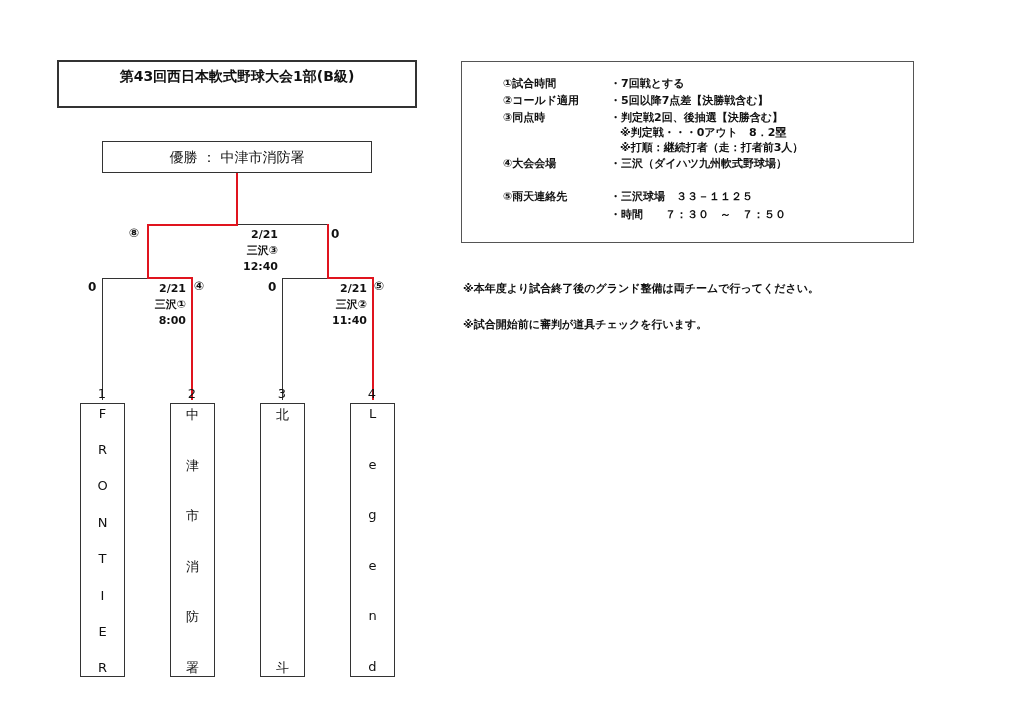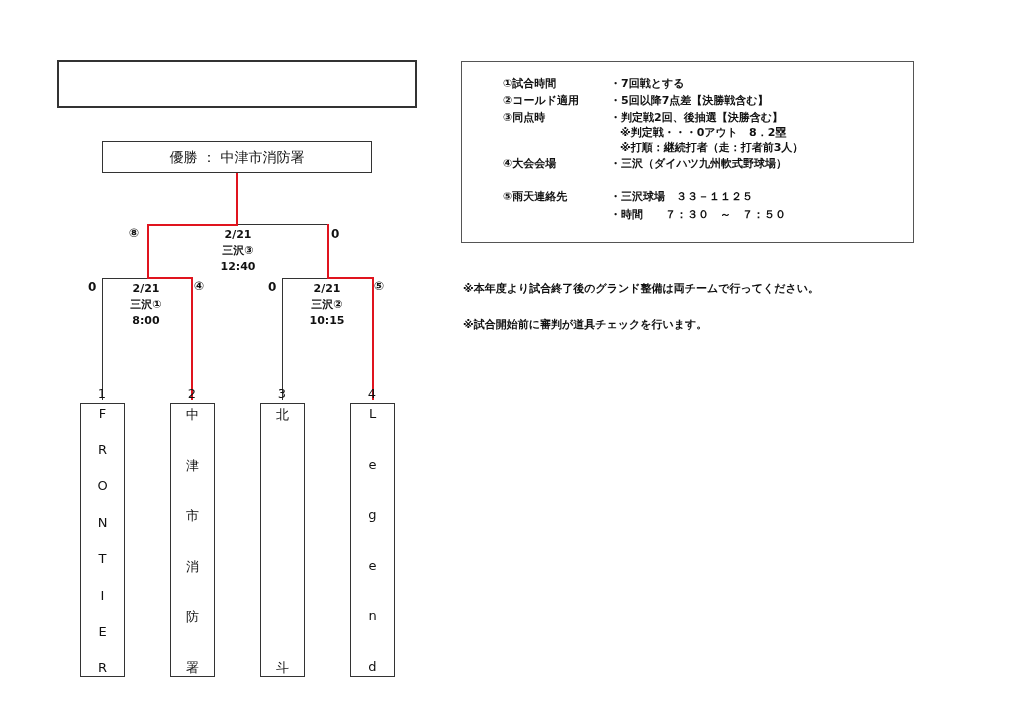--- a/index.html
+++ b/index.html
@@ -10,30 +10,31 @@
                text-align:center; font-weight:bold; font-size:14px; line-height:17px; padding-top:6px; }
   .winner-box { left:102px; top:141px; width:270px; height:32px; border:1.5px solid #333; box-sizing:border-box;
                 text-align:center; font-size:14px; line-height:30px; }
   .rules-box { left:461px; top:61px; width:453px; height:182px; border:1.5px solid #555; box-sizing:border-box; }
   .rule-row { position:absolute; font-size:11px; font-weight:bold; line-height:14px; white-space:nowrap; }
   .rule-key { left:35px;margin-left:6px; }
   .rule-val { left:148px; }
   .note { font-size:11px; font-weight:bold; white-space:nowrap; }
   .ln { position:absolute; background:#333; }
   .red { position:absolute; background:#e0141e; }
-  .match-info { position:absolute; font-size:11px; font-weight:bold; text-align:center; line-height:16px; width:80px; }
+  .match-info { position:absolute; font-size:11px; font-weight:bold; text-align:right; line-height:16px; width:80px; }
   .score { position:absolute; font-size:12px; font-weight:bold; }
   .seed { position:absolute; font-size:13px; width:20px; text-align:center; }
   .team-box { position:absolute; top:403px; width:45px; height:274px; border:1.5px solid #333; box-sizing:border-box; }
   .team-box span { position:absolute; left:0; width:100%; text-align:center; font-size:13px; }
 </style>
 </head>
 <body>
 
 <div class="abs title-box">
+  <div>第43回西日本軟式野球大会1部(B級)</div>
 </div>
 
 <div class="abs winner-box">優勝 ： 中津市消防署</div>
 
 <div class="abs rules-box">
   <div class="rule-row rule-key" style="top:15px">①試合時間</div>
   <div class="rule-row rule-val" style="top:15px">・7回戦とする</div>
   <div class="rule-row rule-key" style="top:32px">②コールド適用</div>
   <div class="rule-row rule-val" style="top:32px">・5回以降7点差【決勝戦含む】</div>
   <div class="rule-row rule-key" style="top:49px">③同点時</div>
@@ -80,21 +81,21 @@
   <div>2/21</div>
   <div>三沢①</div>
   <div>8:00</div>
 </div>
 <div class="score" style="left:88px;top:280px">0</div>
 <div class="score" style="left:194px;top:279px">④</div>
 
 <div class="match-info" style="left:287px;top:281px">
   <div>2/21</div>
   <div>三沢②</div>
-  <div>10:15</div>
+  <div>11:40</div>
 </div>
 <div class="score" style="left:268px;top:280px">0</div>
 <div class="score" style="left:374px;top:279px">⑤</div>
 
 <div class="seed" style="left:92px;top:386px">1</div>
 <div class="seed" style="left:182px;top:386px">2</div>
 <div class="seed" style="left:272px;top:386px">3</div>
 <div class="seed" style="left:362px;top:386px">4</div>
 
 <div class="team-box" style="left:80px">

